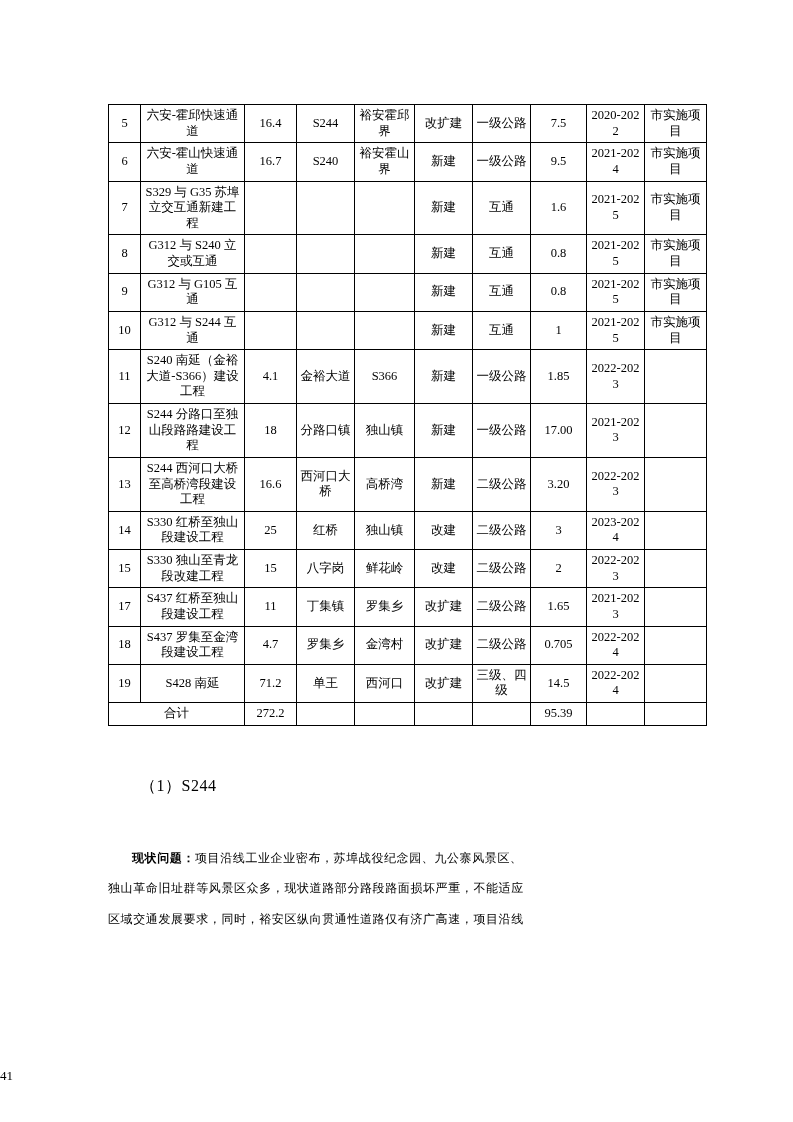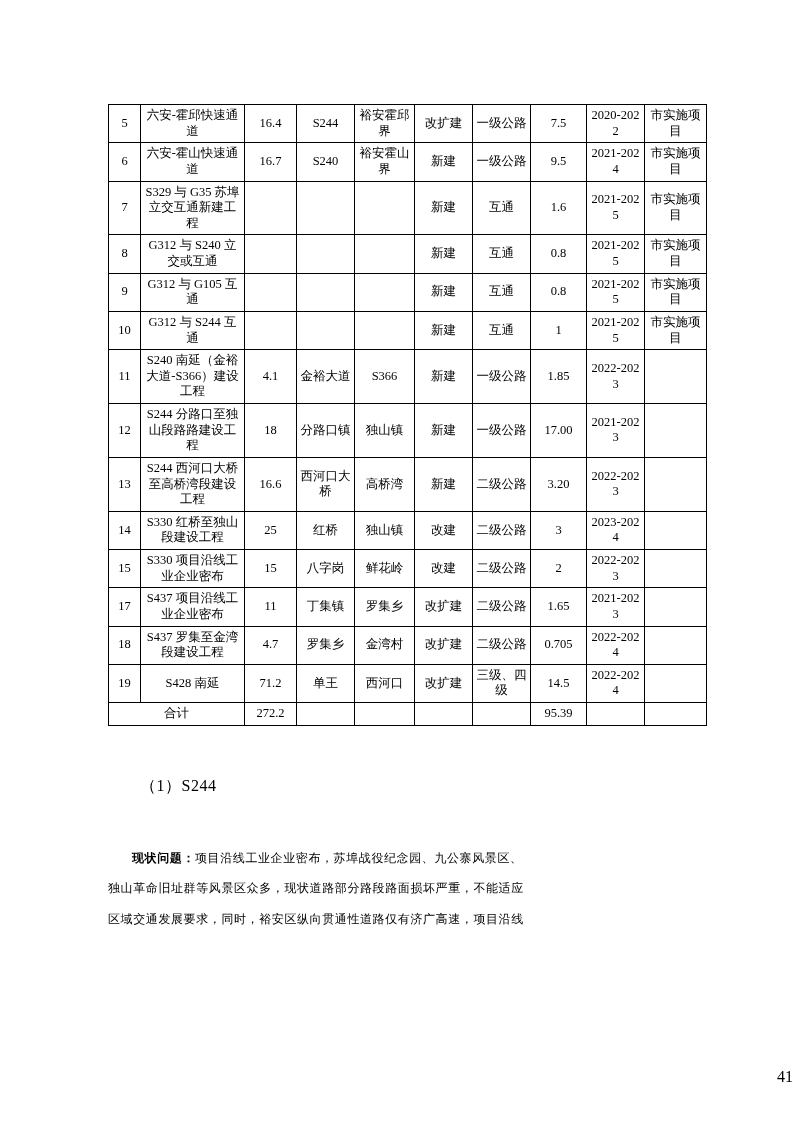--- a/index.html
+++ b/index.html
@@ -72,22 +72,22 @@
     margin-top: 44px;
   }
   .bold {
     font-weight: bold;
   }
   .page-number {
     position: absolute;
     left: 0;
     right: 0;
     top: 1068px;
-    text-align: right;
-    font-size: 16px;
+    text-align: left;
+    font-size: 13px;
     font-family: "Liberation Serif", serif;
   }
 </style>
 </head>
 <body>
 
 <div class="page">
 
   <table class="data-table">
     <colgroup>
@@ -218,33 +218,33 @@
         <td>红桥</td>
         <td>独山镇</td>
         <td>改建</td>
         <td>二级公路</td>
         <td>3</td>
         <td>2023-2024</td>
         <td></td>
       </tr>
       <tr>
         <td>15</td>
-        <td class="name-cell">S330 项目沿线工业企业密布</td>
+        <td class="name-cell">S330 独山至青龙段改建工程</td>
         <td>15</td>
         <td>八字岗</td>
         <td>鲜花岭</td>
         <td>改建</td>
         <td>二级公路</td>
         <td>2</td>
         <td>2022-2023</td>
         <td></td>
       </tr>
       <tr>
         <td>17</td>
-        <td class="name-cell">S437 项目沿线工业企业密布</td>
+        <td class="name-cell">S437 红桥至独山段建设工程</td>
         <td>11</td>
         <td>丁集镇</td>
         <td>罗集乡</td>
         <td>改扩建</td>
         <td>二级公路</td>
         <td>1.65</td>
         <td>2021-2023</td>
         <td></td>
       </tr>
       <tr>

